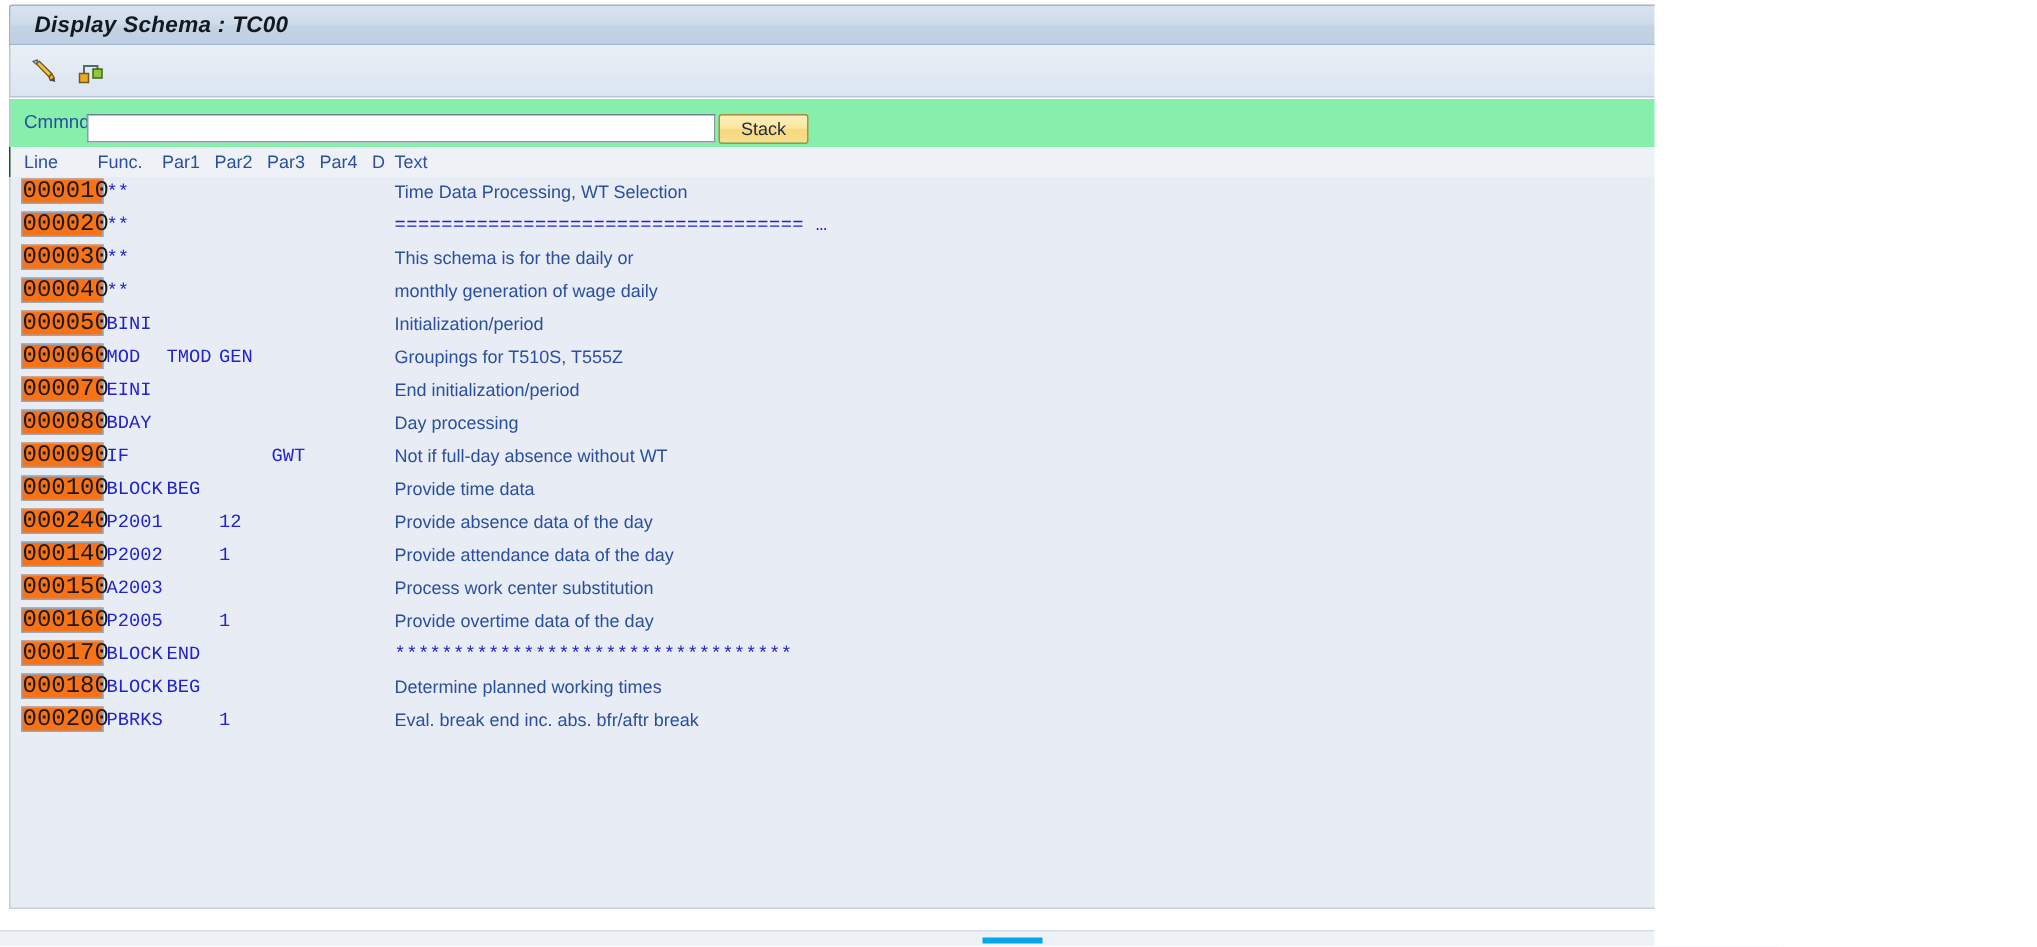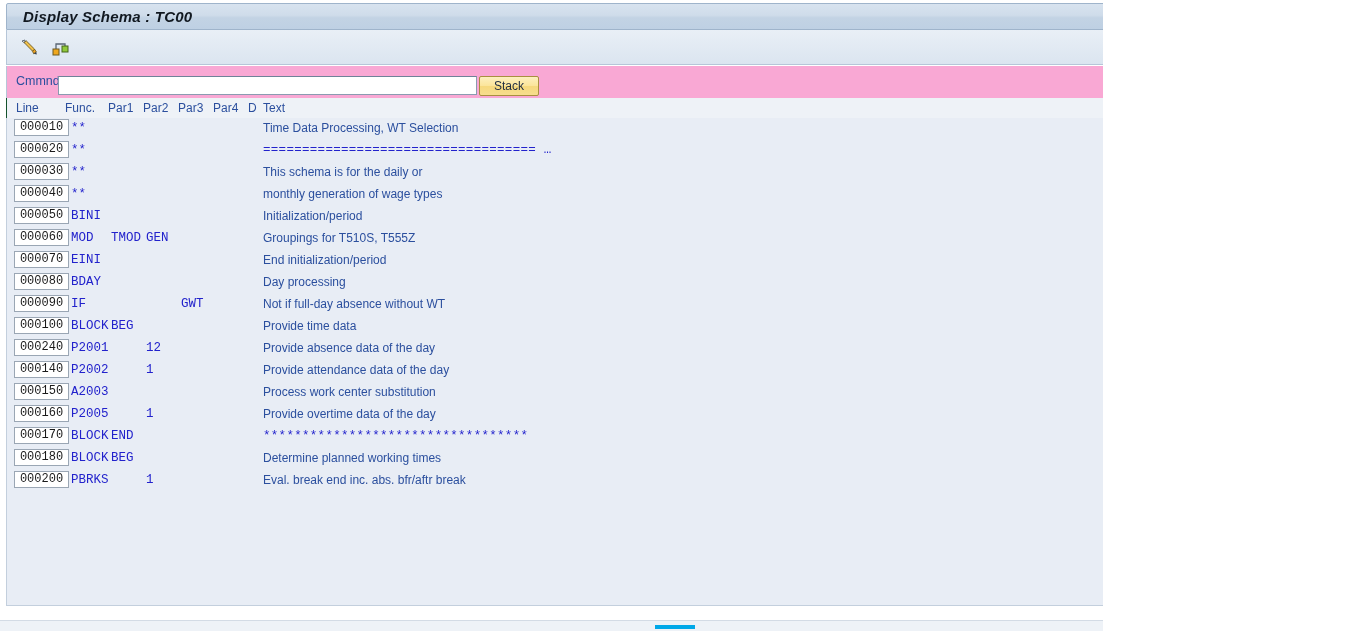--- a/index.html
+++ b/index.html
@@ -74,21 +74,21 @@
     white-space: nowrap;
     letter-spacing: 0px;
     pointer-events: none;
   }
 
   
   .cmdrow {
     position: absolute;
     left: 6px; top: 66px;
     width: 1344px; height: 32px;
-    background: #f9a8d4;
+    background: #86efac;
     border-left: 1px solid #b6c6d8;
     border-right: 2px solid #ef4444;
     box-sizing: border-box;
   }
   .cmd-label {
     position: absolute;
     left: 9px; top: 8px;
     font-size: 12.5px;
     color: #2b4f9e;
     white-space: nowrap;
@@ -161,25 +161,25 @@
   }
   .row {
     position: relative;
     height: 22px;
     white-space: nowrap;
   }
   .lnbox {
     position: absolute;
     left: 7px; top: 1px;
     width: 55px; height: 17px;
-    background: #ffffff;
+    background: #f97316;
     border: 1px solid #9aa6b4;
     box-sizing: border-box;
     font-family: "Liberation Mono", monospace;
-    font-size: 12px;
+    font-size: 16px;
     color: #1a1a1a;
     text-align: center;
     line-height: 15px;
     letter-spacing: 0px;
   }
   .fld {
     position: absolute;
     top: 3px;
     font-family: "Liberation Mono", monospace;
     font-size: 12.5px;
@@ -351,21 +351,21 @@
           <div class="txt mono">=================================== …</div>
         </div>
         <div class="row">
           <div class="lnbox">000030</div>
           <div class="fld col-func">**</div>
           <div class="txt">This schema is for the daily or</div>
         </div>
         <div class="row">
           <div class="lnbox">000040</div>
           <div class="fld col-func">**</div>
-          <div class="txt">monthly generation of wage types</div>
+          <div class="txt">monthly generation of wage daily</div>
         </div>
         <div class="row">
           <div class="lnbox">000050</div>
           <div class="fld col-func">BINI</div>
           <div class="txt">Initialization/period</div>
         </div>
         <div class="row">
           <div class="lnbox">000060</div>
           <div class="fld col-func">MOD</div>
           <div class="fld col-p1">TMOD</div>

